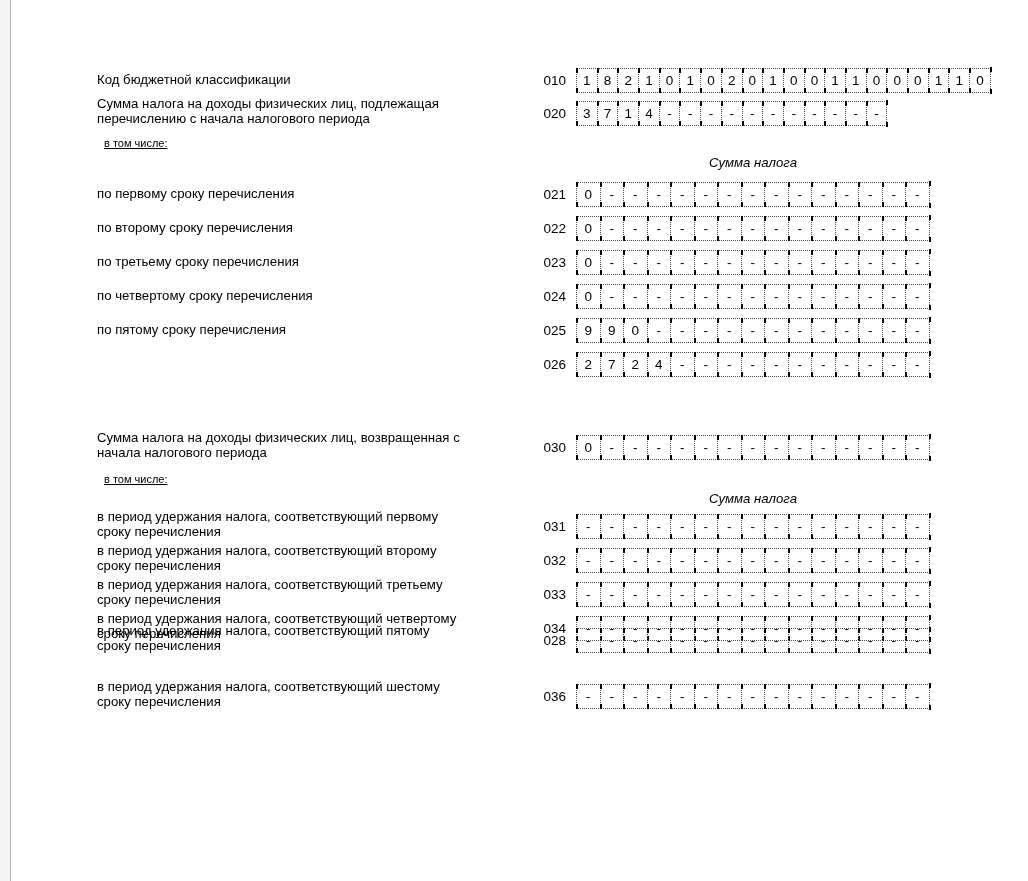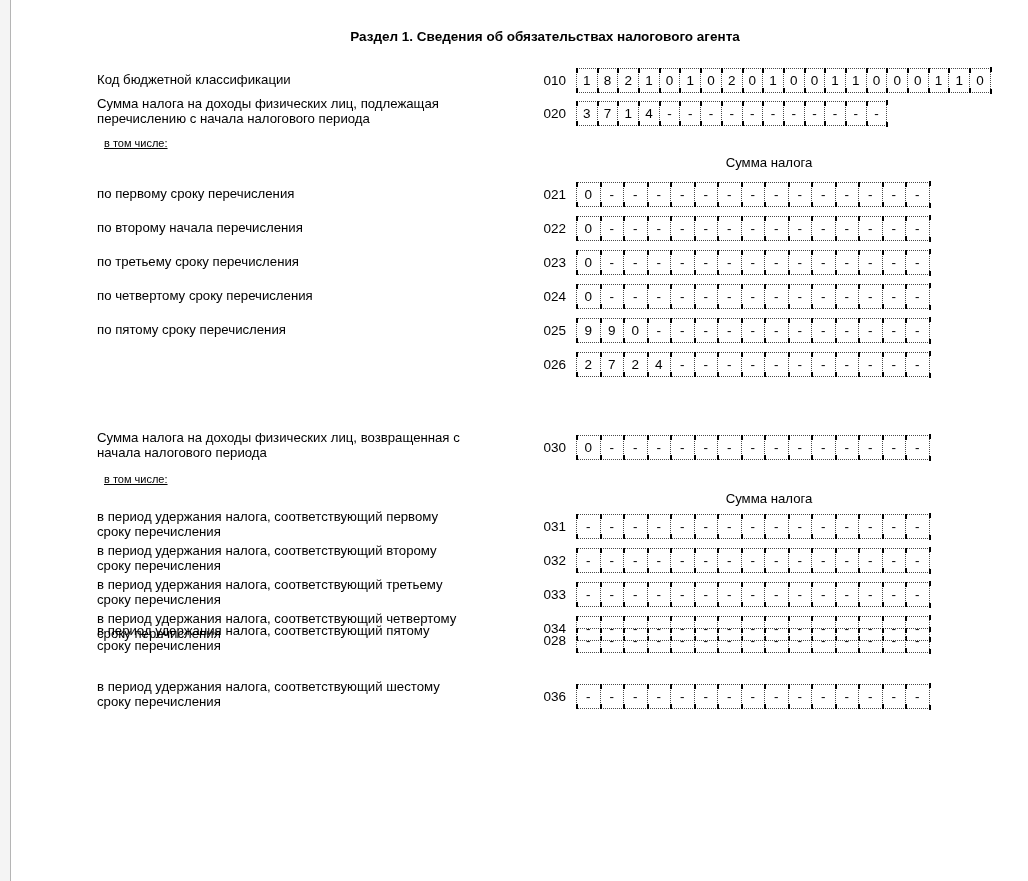--- a/index.html
+++ b/index.html
@@ -88,32 +88,32 @@
   .cells::before { top:-1px; }
   .cells::after { bottom:-1px; }
   .note {
     position:absolute;
     left:104px;
     font-size:11px;
     text-decoration:underline;
   }
   .colhead {
     position:absolute;
-    left:592px; width:354px;
+    left:576px; width:354px;
     text-align:center;
+    font-style:italic;
     font-size:13.2px;
   }
 </style>
 </head>
 <body>
 
 <main class="page">
   <div class="gutter"></div>
 
-  <div class="title">Раздел 1. Сведения об обязательствах налогового агента</div>
 
   <div class="row one" style="top:68px">
     <div class="label">Код бюджетной классификации</div>
     <div class="code">010</div>
     <div class="cells narrow">
         <span class="cell">1</span>
         <span class="cell">8</span>
         <span class="cell">2</span>
         <span class="cell">1</span>
         <span class="cell">0</span>
@@ -177,21 +177,21 @@
         <span class="cell">-</span>
         <span class="cell">-</span>
         <span class="cell">-</span>
         <span class="cell">-</span>
         <span class="cell">-</span>
         <span class="cell">-</span>
       </div>
   </div>
 
   <div class="row one" style="top:216px">
-    <div class="label">по второму начала перечисления</div>
+    <div class="label">по второму сроку перечисления</div>
     <div class="code">022</div>
     <div class="cells wide">
         <span class="cell">0</span>
         <span class="cell">-</span>
         <span class="cell">-</span>
         <span class="cell">-</span>
         <span class="cell">-</span>
         <span class="cell">-</span>
         <span class="cell">-</span>
         <span class="cell">-</span>

